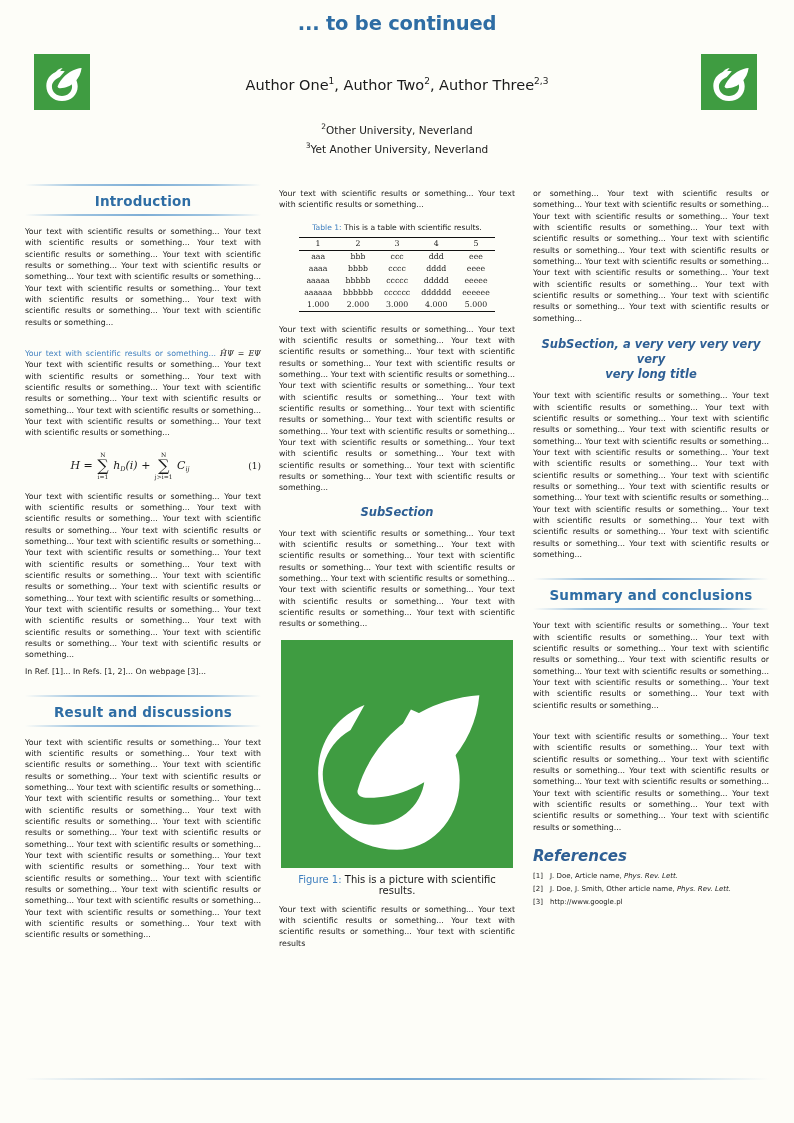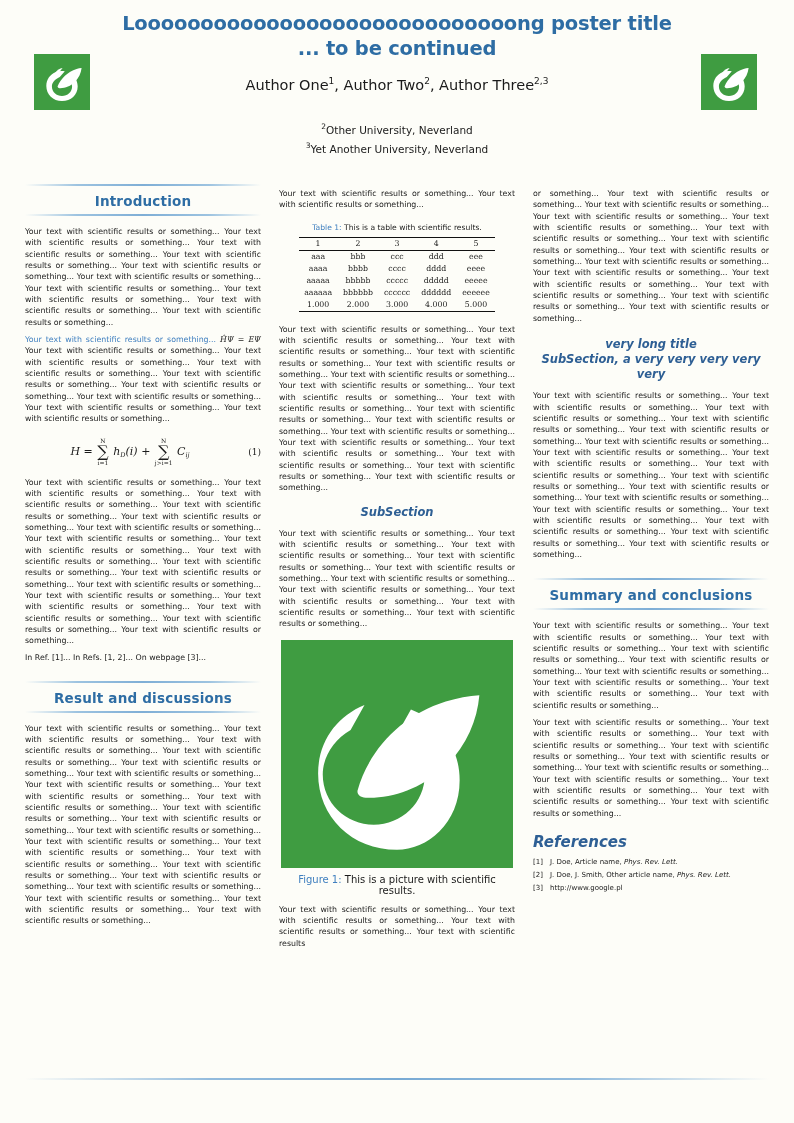--- a/index.html
+++ b/index.html
@@ -122,21 +122,21 @@
   p.body {
     margin: 0 0 0 0;
     font-size: 7.85px;
     line-height: 1.445;
     text-align: justify;
     text-justify: inter-word;
     hyphens: auto;
     -webkit-hyphens: auto;
     color: #1a1a1a;
   }
-  p.body + p.body { margin-top: 6px; }
+  p.body + p.body { margin-top: 20px; }
   .inline-blue { color: #3f7fbf; }
   .mathy { font-family: "DejaVu Serif", serif; font-style: italic; }
 
   
   .equation-row {
     display: flex;
     align-items: center;
     margin: 13px 0 11px 0;
     font-family: "DejaVu Serif", serif;
   }
@@ -258,21 +258,20 @@
   <div class="logo-box right">
     <svg viewBox="0 0 100 100">
       <rect x="0" y="0" width="100" height="100" fill="#3f9c41"></rect>
       <path d="M50 84c-16 0-28-12-28-27 0-12 7-21 17-25 6-2 11-2 16-1l-9 10c-9 4-14 10-14 17 0 10 8 17 18 17s18-7 18-17c0-6-3-11-8-14l7-8c7 5 11 13 11 22 0 15-12 26-28 26z" fill="#ffffff"></path>
       <path d="M42 58c6-14 18-26 34-31 3-1 6-2 9-2-1 9-5 18-12 25-7 7-17 11-26 11-2 0-4 0-5-3z" fill="#ffffff"></path>
       <path d="M38 33c3-4 8-7 13-8l-7 9c-3 1-5 1-6-1z" fill="#ffffff"></path>
     </svg>
   </div>
 
   <div id="poster-title">
-    <div>Looooooooooooooooooooooooooooong poster title</div>
     <div>...  to be continued</div>
   </div>
 
   <div id="author-line">
     <span>Author One</span><sup>1</sup>,
     <span>Author Two</span><sup>2</sup>,
     <span>Author Three</span><sup>2,3</sup>
   </div>
 
   <div class="affil" id="affil-2"><sup>2</sup><span>Other University, Neverland</span></div>
@@ -397,22 +396,22 @@
     </div>
 
     <p class="body">Your text with scientific results or something... Your text with scientific results or something... Your text with scientific results or something... Your text with scientific results</p>
   </div>
 
   <div class="column" id="col-right">
 
     <p class="body" style="margin-top:6px;">or something... Your text with scientific results or something... Your text with scientific results or something... Your text with scientific results or something... Your text with scientific results or something... Your text with scientific results or something... Your text with scientific results or something... Your text with scientific results or something... Your text with scientific results or something... Your text with scientific results or something... Your text with scientific results or something... Your text with scientific results or something... Your text with scientific results or something... Your text with scientific results or something...</p>
 
     <div class="subsection-head" style="margin-top:13px;">
+      <div>SubSection, a very very very very very</div>
       <div>very long title</div>
-      <div>SubSection, a very very very very very</div>
     </div>
 
     <p class="body">Your text with scientific results or something... Your text with scientific results or something... Your text with scientific results or something... Your text with scientific results or something... Your text with scientific results or something... Your text with scientific results or something... Your text with scientific results or something... Your text with scientific results or something... Your text with scientific results or something... Your text with scientific results or something... Your text with scientific results or something... Your text with scientific results or something... Your text with scientific results or something... Your text with scientific results or something... Your text with scientific results or something... Your text with scientific results or something... Your text with scientific results or something...</p>
 
     <div class="section-head" style="margin-top:18px;">Summary and conclusions</div>
 
     <p class="body">Your text with scientific results or something... Your text with scientific results or something... Your text with scientific results or something... Your text with scientific results or something... Your text with scientific results or something... Your text with scientific results or something... Your text with scientific results or something... Your text with scientific results or something... Your text with scientific results or something...</p>
     <p class="body">Your text with scientific results or something... Your text with scientific results or something... Your text with scientific results or something... Your text with scientific results or something... Your text with scientific results or something... Your text with scientific results or something... Your text with scientific results or something... Your text with scientific results or something... Your text with scientific results or something... Your text with scientific results or something...</p>
 
     <div class="refs-head">References</div>

